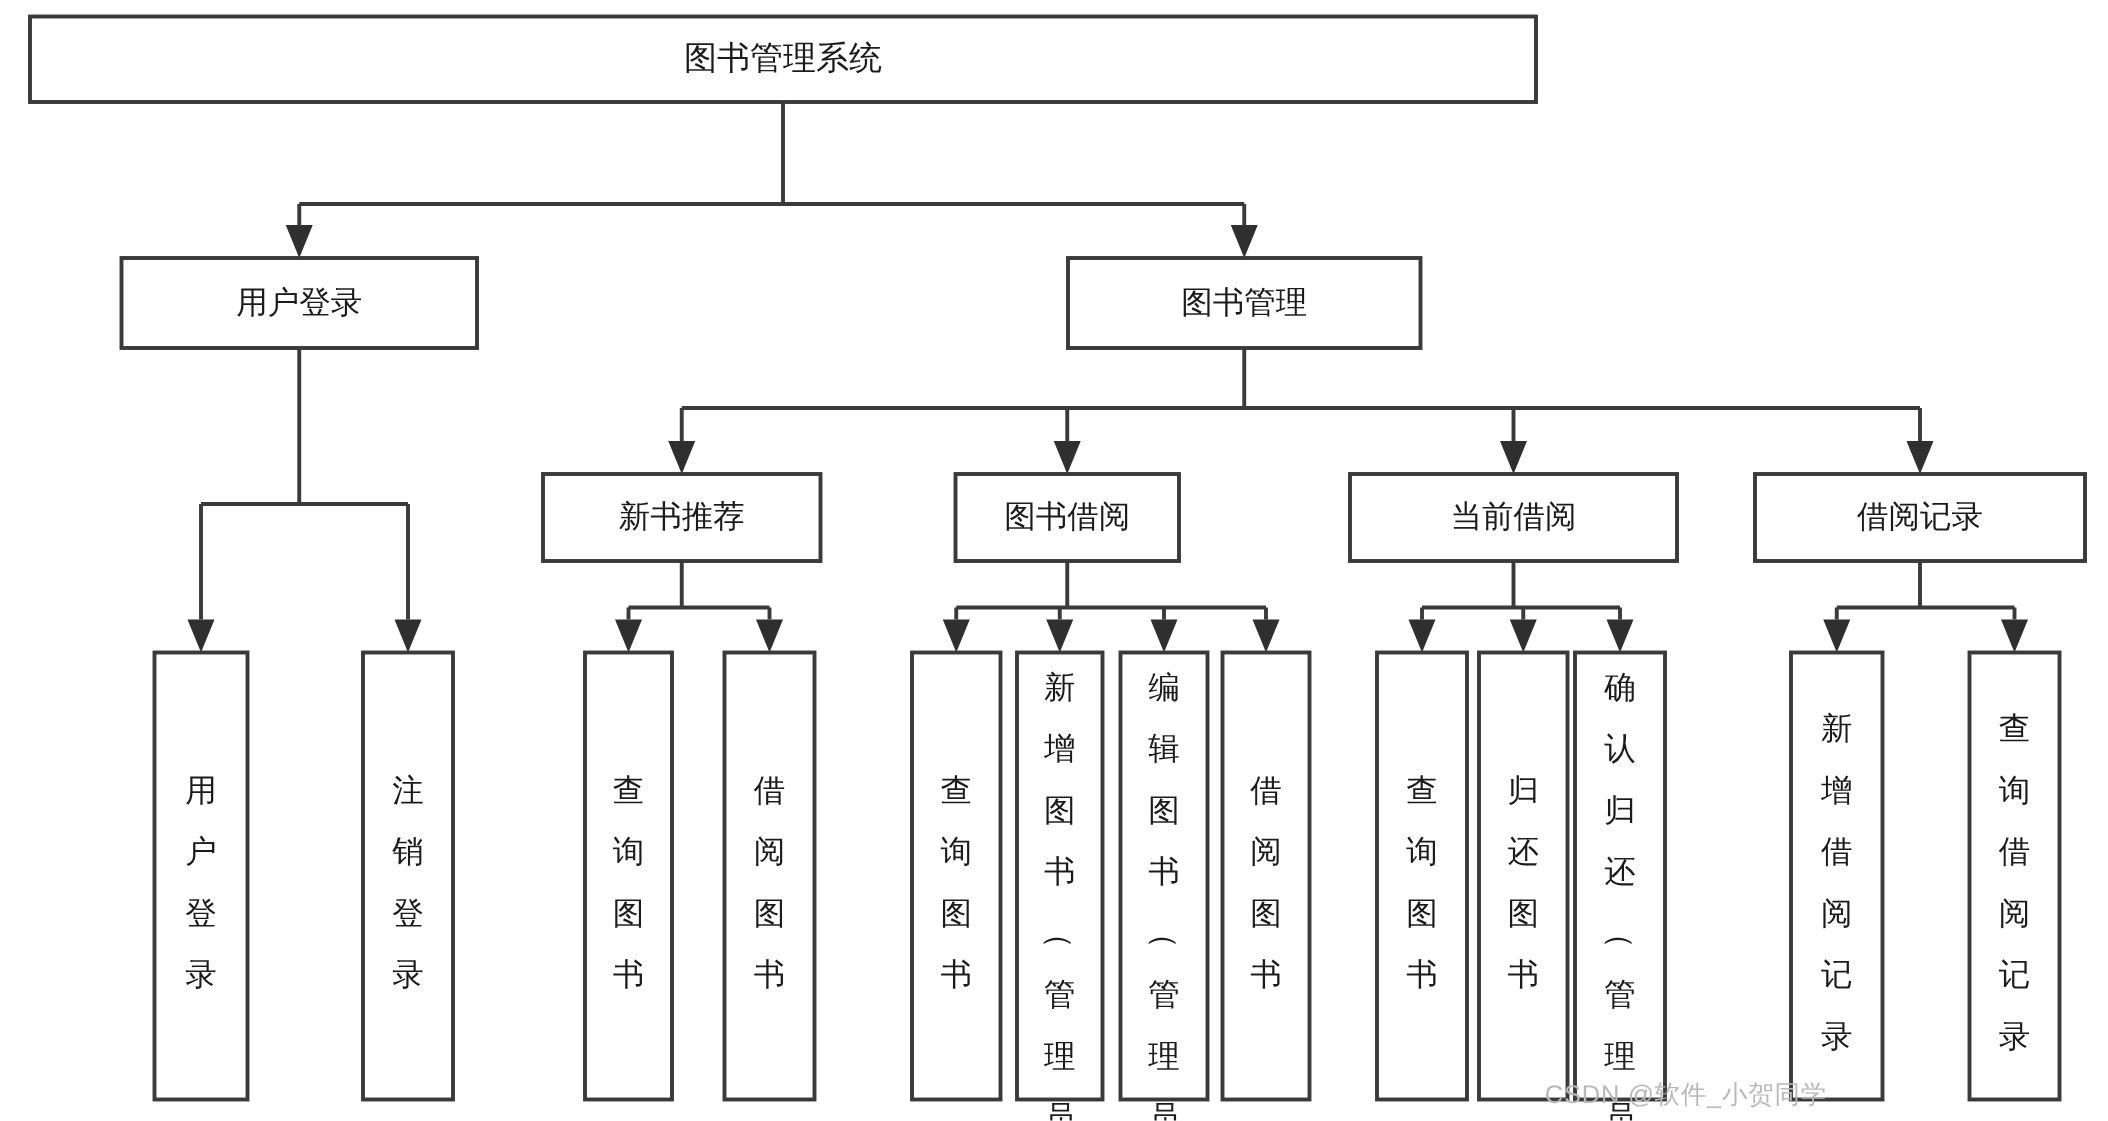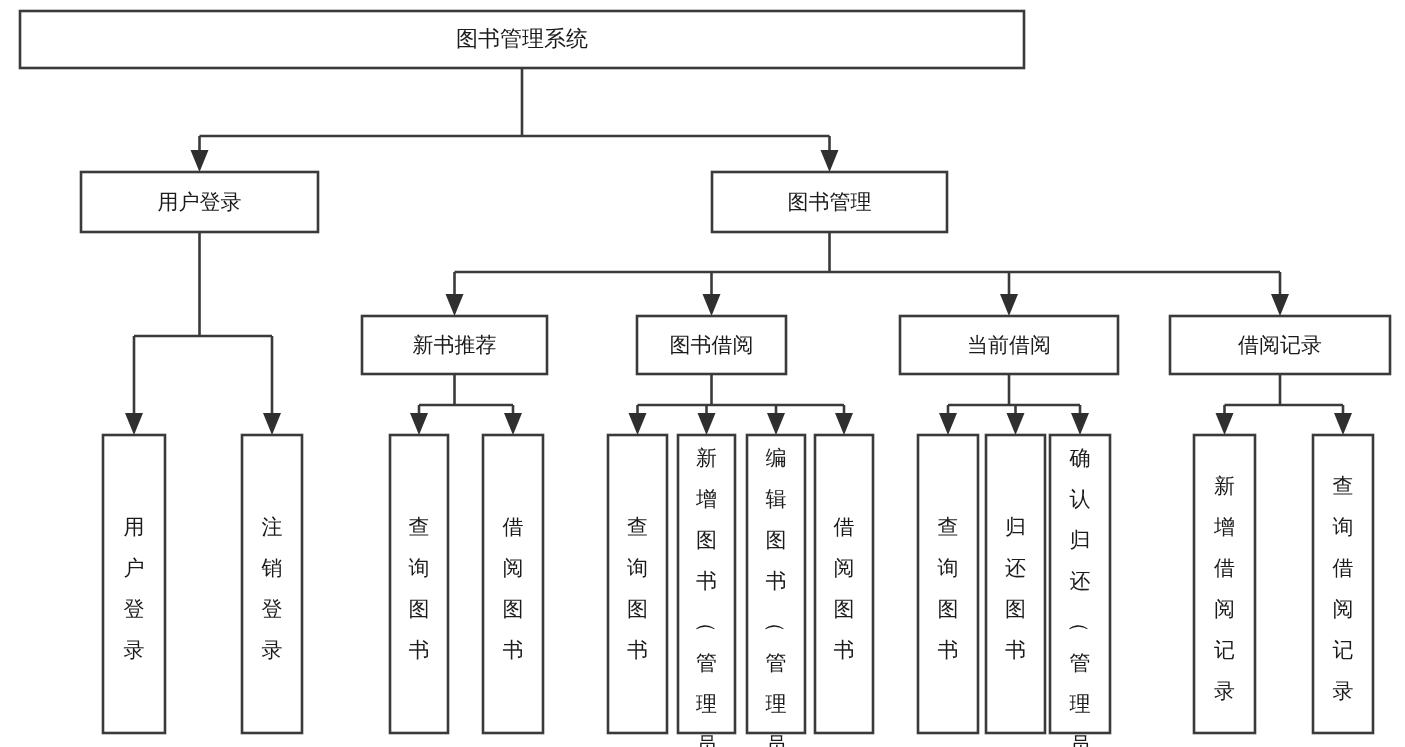--- a/index.html
+++ b/index.html
@@ -293,14 +293,15 @@
             <text x="1343" y="533.98" class="leaf-label">询</text>
             <text x="1343" y="574.98" class="leaf-label">借</text>
             <text x="1343" y="615.98" class="leaf-label">阅</text>
             <text x="1343" y="656.98" class="leaf-label">记</text>
             <text x="1343" y="697.98" class="leaf-label">录</text>
           </g>
         </g>
       </g>
   </svg>
 
+  <div class="watermark">CSDN @软件_小贺同学</div>
 
 </div>
 
 </body></html>

